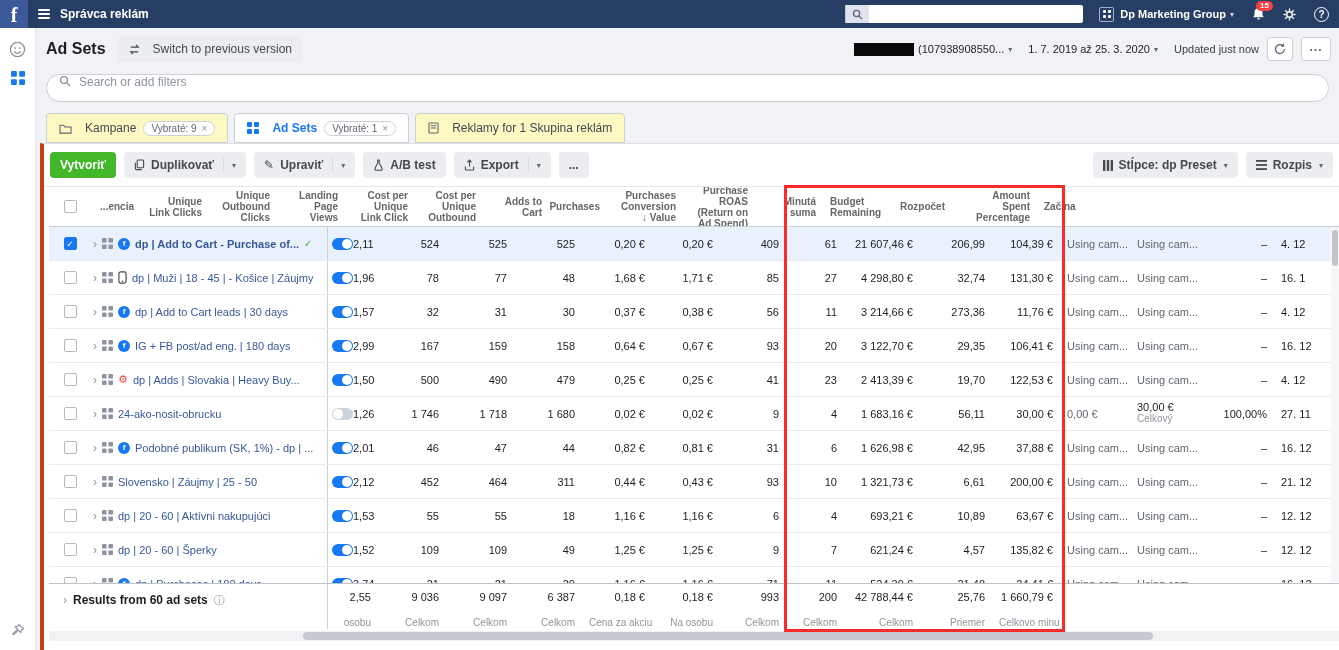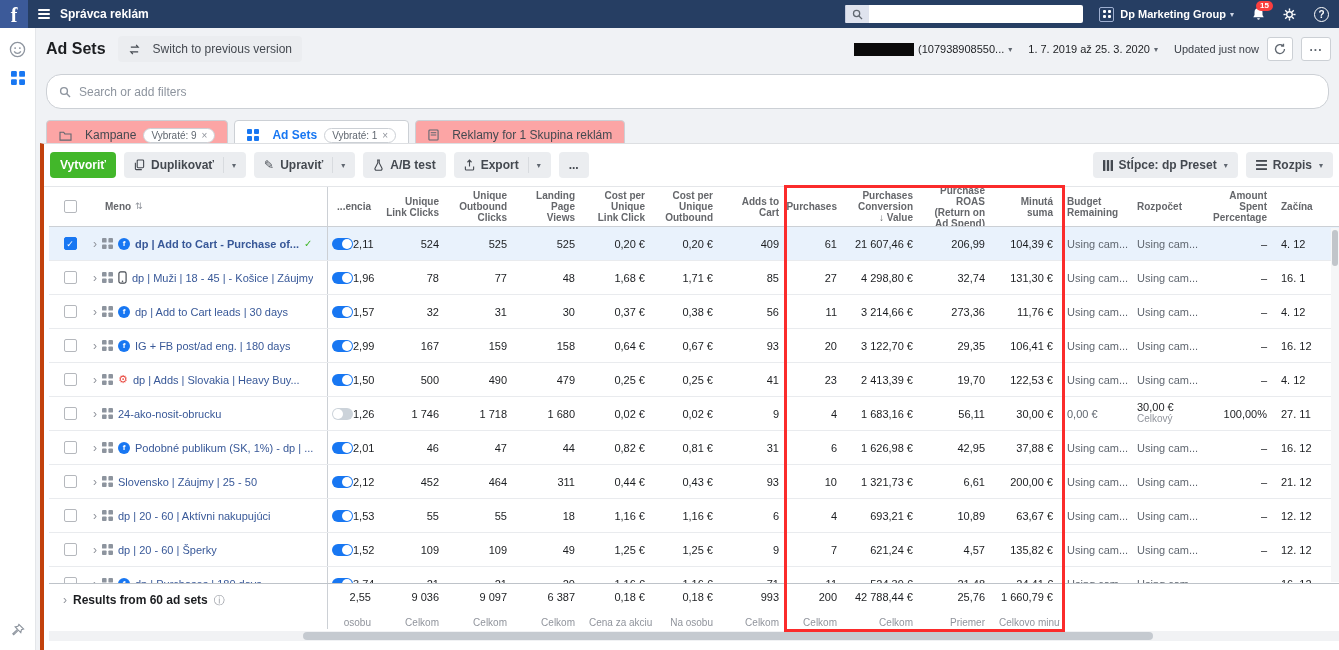--- a/index.html
+++ b/index.html
@@ -36,25 +36,25 @@
 .ph-right{margin-left:auto;display:flex;align-items:center}
 .redact{width:60px;height:13px;background:#0a0a0a;margin-right:4px}
 .ph-item{display:flex;align-items:center;font-size:11px;cursor:pointer;white-space:nowrap;color:#1c1e21}
 .ph-caret{font-size:8px;margin-left:4px;color:#606770}
 .ph-sep{width:16px}
 .updated{font-size:11px;color:#3a3f47;white-space:nowrap;margin-left:16px}
 .icon-btn{width:26px;height:24px;border:1px solid #ccd0d5;border-radius:3px;background:#fff;display:flex;align-items:center;justify-content:center;cursor:pointer;margin-left:8px;color:#606770}
 .more-btn{width:30px;font-weight:bold;letter-spacing:1px;font-size:12px;align-items:flex-start;padding-top:2px;justify-content:center;display:flex}
 
 .filter-wrap{padding:4px 10px 8px 10px}
-.filter-box{height:35px;border:1px solid #ccd0d5;border-radius:15px;background:#fff;display:flex;align-items:center;padding:0 12px;cursor:text}
+.filter-box{height:28px;border:1px solid #ccd0d5;border-radius:15px;background:#fff;display:flex;padding:0 12px;cursor:text}
 .filter-ph{margin-left:8px;color:#8d949e;font-size:12px}
 
 .tabs{display:flex;align-items:flex-end;gap:6px;padding:0 10px;height:33px}
-.tab{display:flex;align-items:center;gap:7px;height:30px;padding:0 12px;border:1px solid #ccd0d5;border-radius:4px 4px 0 0;background:#fca5a5;font-size:12px;color:#444950;cursor:pointer;white-space:nowrap}
+.tab{display:flex;align-items:center;gap:7px;height:30px;padding:0 12px;border:1px solid #ccd0d5;border-radius:4px 4px 0 0;background:#fef9c3;font-size:12px;color:#444950;cursor:pointer;white-space:nowrap}
 .tab.active{background:#fff;color:#1877f2;font-weight:bold}
 .tab-badge{display:flex;align-items:center;gap:5px;border:1px solid #ccd0d5;background:#fff;border-radius:10px;padding:1px 7px;font-size:10px;color:#606770;font-weight:normal}
 .tab-badge .x{color:#90949c;font-size:10px;cursor:pointer}
 
 .card{position:absolute;left:4px;right:0;top:115px;bottom:0;background:#fff;border-top:1px solid #dddfe2;border-left:4px solid #c2410c}
 .toolbar{height:43px;display:flex;align-items:center;gap:8px;padding:0 6px;border-bottom:1px solid #e4e6e9}
 .btn-green{background:#42b72a;color:#fff}
 .caret-seg{border-left:1px solid #d8dbdf;margin-left:9px;padding-left:8px;font-size:8px;color:#606770;height:16px;display:flex;align-items:center}
 .caret-plain{margin-left:7px;font-size:8px;color:#606770}
 .bico{margin-right:6px;display:flex;color:#444950;font-size:12px;line-height:1}
@@ -343,21 +343,20 @@
         <span>Rozpis</span>
         <span class="caret-plain">▾</span>
       </span>
     </div>
 
     <div class="table-wrap">
       <div class="hrow" id="thead">
           <div class="hcell cw0 center">
             <span class="checkbox"></span>
           </div>
-          <div class="hcell cw1 hname">Meno<span class="sorticon">⇅</span></div>
           <div class="hcell cw2 hnum">...encia</div>
           <div class="hcell cw3 hnum">Unique Link Clicks</div>
           <div class="hcell cw4 hnum">Unique Outbound Clicks</div>
           <div class="hcell cw5 hnum">Landing Page Views</div>
           <div class="hcell cw6 hnum">Cost per Unique Link Click</div>
           <div class="hcell cw7 hnum">Cost per Unique Outbound</div>
           <div class="hcell cw8 hnum">Adds to Cart</div>
           <div class="hcell cw9 hnum">Purchases</div>
           <div class="hcell cw10 hnum">Purchases Conversion ↓ Value</div>
           <div class="hcell cw11 hnum">Purchase ROAS (Return on Ad Spend)</div>

